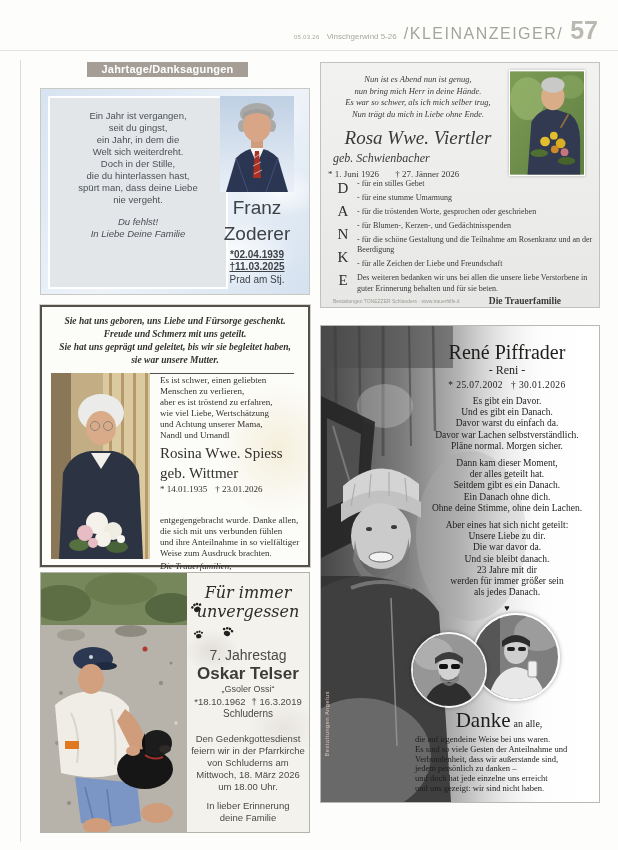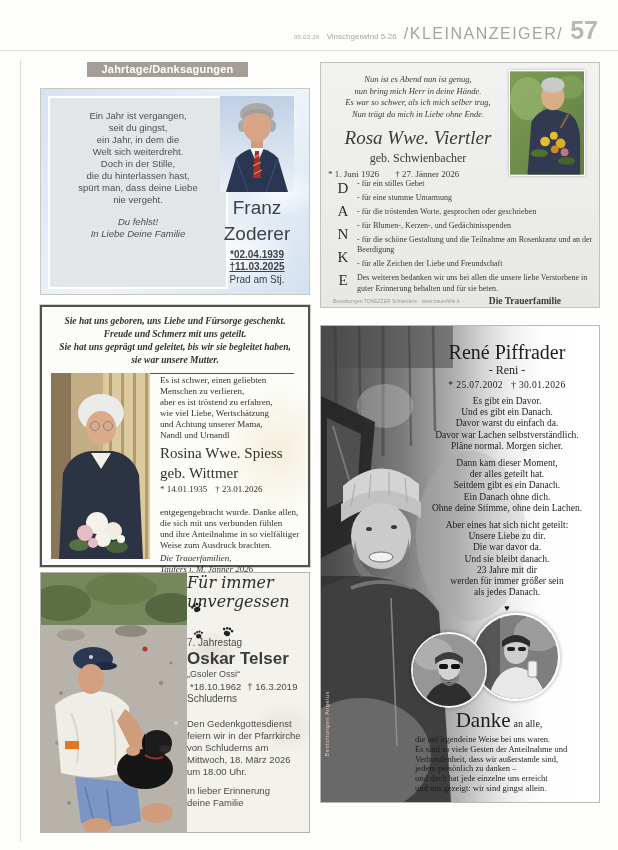--- a/index.html
+++ b/index.html
@@ -39,21 +39,21 @@
   .franz-dates { margin-top:5px; font-size:10px; font-weight:bold; line-height:12px;text-decoration:underline; }
   .franz-place { font-size:10px; line-height:13px; }
 
   
   .n-rosa { position:absolute; left:320px; top:62px; width:280px; height:246px; border:1px solid #c2c2bd;
             background:linear-gradient(#f2f2f1,#e7e7e5); font-family:"Liberation Serif", serif; color:#3a3a38; }
   .rosa-poem { position:absolute; left:6px; top:11px; width:182px; text-align:center;
                font-size:8.5px; line-height:11.5px; font-style:italic; }
   .rosa-photo { position:absolute; right:14px; top:7px; border:1px solid #fff; box-shadow:0 0 3px rgba(0,0,0,.25); }
   .rosa-name { position:absolute; left:0; top:64px; width:194px; text-align:center; font-size:19px; font-style:italic; }
-  .rosa-maiden { position:absolute; left:0; top:88px; width:194px; text-align:center; font-size:12px; }
+  .rosa-maiden { position:absolute; left:12px; top:88px; width:194px; text-align:left; font-size:12px; font-style:italic; }
   .rosa-dates { position:absolute; left:0; top:106px; width:194px; text-align:left; font-size:9px; }
   .rosa-dates span { margin:0 7px; }
   .rosa-danke { position:absolute; left:13px; top:114px; width:18px; font-size:15px; line-height:23px; color:#2e2e2c; text-align:center; }
   .rosa-thanks { position:absolute; left:36px; top:116px; width:238px; font-size:8px; line-height:10px; }
   .rosa-thanks .tl { margin-bottom:4px; }
   .rosa-closing { position:absolute; left:36px; top:209px; width:240px; font-size:8px; line-height:11px; }
   .rosa-sig { position:absolute; right:38px; top:233px; font-size:9.5px; font-weight:bold; }
   .rosa-smallprint { position:absolute; left:12px; bottom:3px; font-size:5px; color:#9a9a96; font-family:"Liberation Sans",sans-serif; }
 
   
@@ -62,33 +62,33 @@
   .rosina-flower-bg { position:absolute; right:0; top:0; width:120px; height:100%;
       background:radial-gradient(80px 90px at 75% 55%, rgba(238,228,196,.55), rgba(238,228,196,0) 75%); }
   .rosina-epi { position:relative; margin:8px 10px 0; text-align:center; font-weight:bold; font-style:italic;
                 font-size:9.5px; line-height:13px; }
   .rosina-divider { position:relative; margin:6px 14px 0; border-top:1px solid #54504b; }
   .rosina-photo { position:absolute; left:9px; top:66px; }
   .rosina-col { position:absolute; left:118px; top:68px; width:144px; font-size:9px; line-height:11px; }
   .rosina-name { font-size:15px; line-height:16px; margin-top:4px; }
   .rosina-dates { margin-top:3px; font-size:9px; }
   .rosina-dates span { margin-right:8px; }
-  .rosina-body2 { margin-top:12px; }
+  .rosina-body2 { margin-top:20px; }
   .rosina-sig { margin-top:2px; font-style:italic; }
 
   
   .n-oskar { position:absolute; left:40px; top:572px; width:270px; height:261px; border:1px solid #b5b2ac; background:#f4f2ed; }
   .oskar-photo { position:absolute; left:0; top:0; }
-  .oskar-panel { position:absolute; left:146px; top:0; right:0; bottom:0; color:#4a4a46;
+  .oskar-panel { position:absolute; left:146px; top:0; right:0; bottom:0; text-align:center; color:#4a4a46;
       background:
         radial-gradient(40px 30px at 20% 30%, rgba(190,186,178,.35), rgba(190,186,178,0) 70%),
         radial-gradient(50px 40px at 80% 60%, rgba(200,196,188,.3), rgba(200,196,188,0) 70%),
-        #f4f2ed; }
+        #f4f2ed; padding-top:10px; }
   .oskar-script { font-family:"DejaVu Serif", serif; font-style:italic; font-size:16px; line-height:19px; color:#2c2c2a; }
-  .oskar-anniv { margin-top:26px; font-size:10px; }
+  .oskar-anniv { margin-top:26px; font-size:14px; }
   .oskar-name { font-size:17px; font-weight:bold; line-height:19px; margin-top:1px; color:#3c3c3a; }
   .oskar-nick { font-size:9px; margin-top:1px; }
   .oskar-dates { font-size:9.5px; margin-top:2px; }
   .oskar-dates span { margin:0 3px; }
   .oskar-place { font-size:10px; margin-top:1px; }
   .oskar-service { margin-top:14px; font-size:9.5px; line-height:12px; }
   .oskar-closing { margin-top:7px; font-size:9.5px; line-height:12px; }
   .paw { position:absolute; }
 
   
@@ -483,19 +483,19 @@
       </svg>
     </div>
     <div class="rene-danke">
       <span class="rene-danke-word">Danke</span><span class="rene-danke-suffix">an alle,</span>
       <div class="rene-danke-text">
           <div class="tl">die auf irgendeine Weise bei uns waren.</div>
           <div class="tl">Es sind so viele Gesten der Anteilnahme und</div>
           <div class="tl">Verbundenheit, dass wir außerstande sind,</div>
           <div class="tl">jedem persönlich zu danken –</div>
           <div class="tl">und doch hat jede einzelne uns erreicht</div>
-          <div class="tl">und uns gezeigt: wir sind gingst allein.</div>
+          <div class="tl">und uns gezeigt: wir sind nicht haben.</div>
         </div>
     </div>
     <div class="rene-sideprint">Bestattungen Angelus</div>
   </div>
 
 </div>
 
 </body></html>

